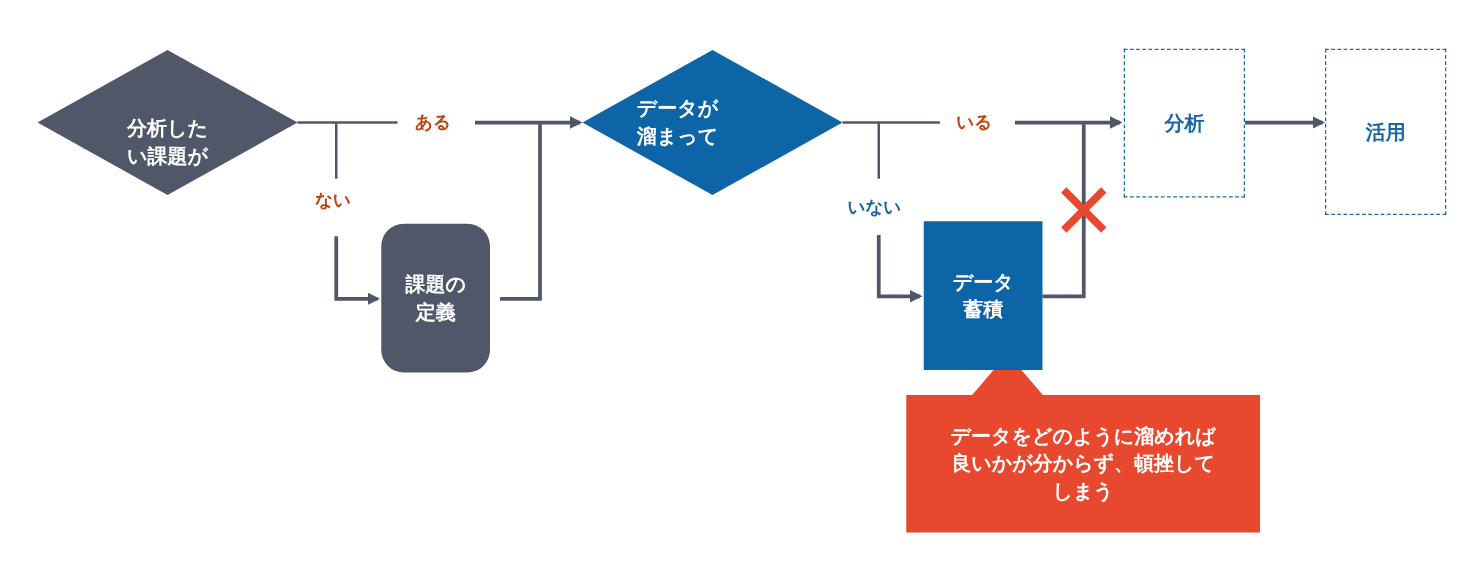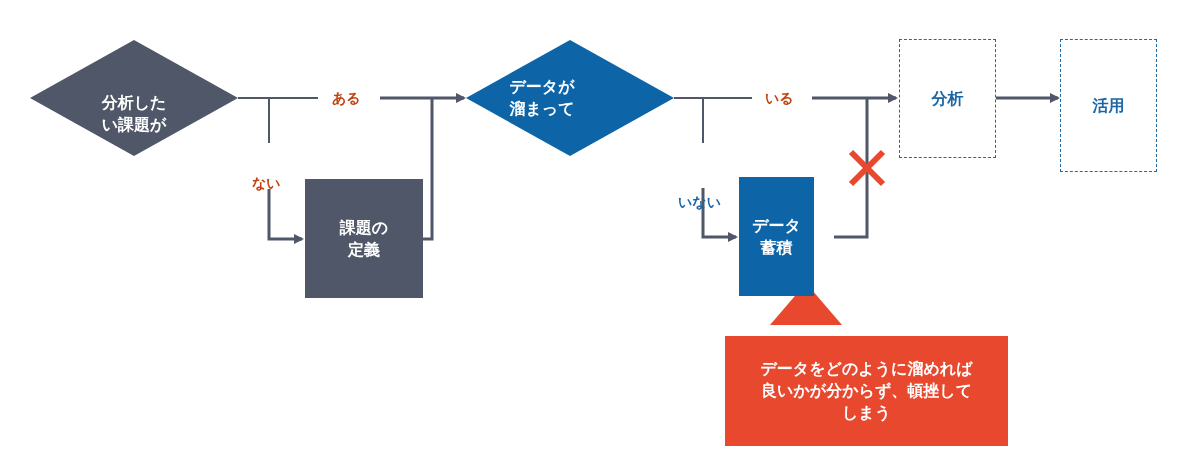--- a/index.html
+++ b/index.html
@@ -7,22 +7,22 @@
          font-family: "DejaVu Sans", "Liberation Sans", sans-serif; }
   svg.lines { position: absolute; left: 0; top: 0; }
   .node { position: absolute; display: flex; align-items: center; justify-content: center;
           text-align: center; box-sizing: border-box; }
   .node span { white-space: pre-line; font-weight: bold; font-size: 16px; line-height: 22px; }
   .dark { background: #4f5768; color: #fff; }
   .blue { background: #0d65a8; color: #fff; }
   .dashed { border: 1.5px dashed #1e6aa8; color: #1a66a6; background: #fff; }
   .label { position: absolute; font-size: 14px; line-height: 18px; font-weight: bold; }
   .label.black { color: #c2410c; }
-  .label.blue { color: #1a66a6; background: none; margin-top: 36px; }
-  .callout { position: absolute; left: 725px; top: 336px; width: 283px; height: 110px;
+  .label.blue { color: #1a66a6; background: none; }
+  .callout { position: absolute; left: 725px; top: 316px; width: 283px; height: 110px;
              background: #e8482e; color: #fff; display: flex; align-items: center;
              justify-content: center; text-align: center; }
   .callout span { white-space: pre-line; font-weight: bold; font-size: 16px; line-height: 22px; }
 </style>
 </head>
 <body>
 
 <svg class="lines" width="1180" height="470" viewBox="0 0 1180 470">
   <defs>
     <marker id="arr" markerWidth="10" markerHeight="10" refX="8" refY="5" orient="auto" markerUnits="userSpaceOnUse">
@@ -62,37 +62,37 @@
 
 <div class="node" style="left:60px;top:70px;width:148px;height:56px;color:#fff;margin-top:16px;">
   <span>分析した
 い課題が</span>
 </div>
 <div class="node" style="left:468px;top:70px;width:148px;height:56px;color:#fff;">
   <span>データが
 溜まって</span>
 </div>
 
-<div class="node dark" style="left:305px;top:179px;width:118px;height:119px;">
+<div class="node dark" style="left:305px;top:179px;width:87px;height:119px;border-radius:18px;">
   <span>課題の
 定義</span>
 </div>
-<div class="node blue" style="left:739px;top:177px;width:75px;height:119px;">
+<div class="node blue" style="left:739px;top:177px;width:95px;height:119px;">
   <span>データ
 蓄積</span>
 </div>
 <div class="node dashed" style="left:899px;top:39px;width:97px;height:119px;text-align:center;">
   <span>分析</span>
 </div>
 <div class="node dashed" style="left:1060px;top:39px;width:97px;height:133px;">
   <span>活用</span>
 </div>
 
 <div class="label black" style="left:332px;top:89px;">ある</div>
-<div class="label black" style="left:252px;top:174px;">ない</div>
+<div class="label black" style="left:252px;top:153px;font-family:Liberation Serif, serif;">ない</div>
 <div class="label black" style="left:765px;top:89px;text-align:right;">いる</div>
 <div class="label blue" style="left:678px;top:157px;">いない</div>
 
 <div class="callout">
   <span>データをどのように溜めれば
 良いかが分からず、頓挫して
 しまう</span>
 </div>
 
 </body></html>

